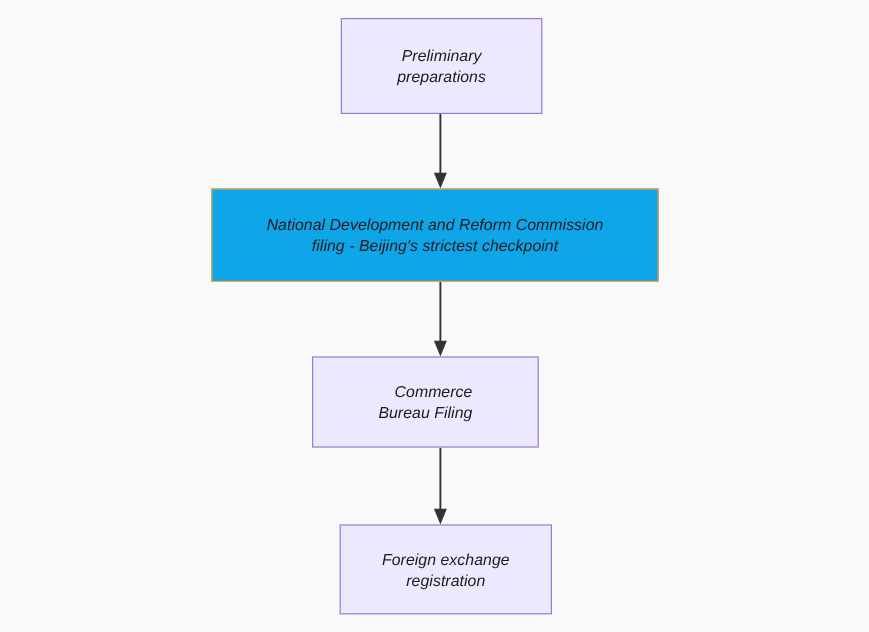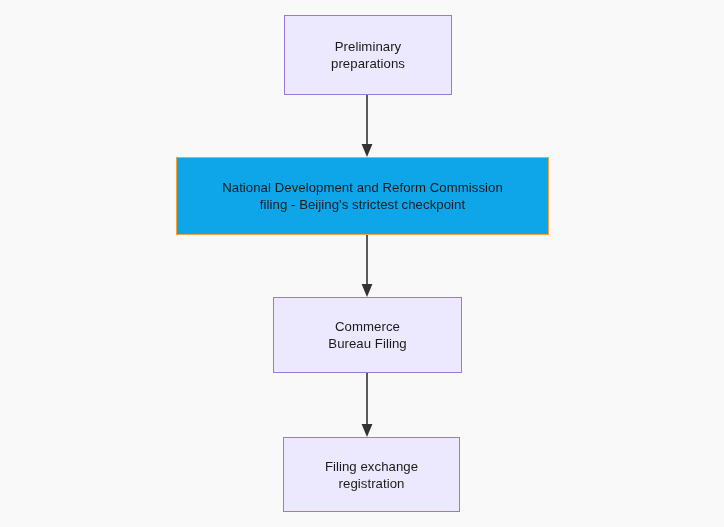--- a/index.html
+++ b/index.html
@@ -10,20 +10,21 @@
     width: 724px;
     height: 527px;
     background: #f9f9f9;
     font-family: "Liberation Sans", sans-serif;
     overflow: hidden;
   }
   #flowchart {
     position: relative;
     width: 592px;
     height: 527px;
+    font-style: italic;
   }
   .node {
     position: absolute;
     box-sizing: border-box;
     display: flex;
     align-items: center;
     justify-content: center;
     text-align: center;
     font-size: 13.2px;
     line-height: 17px;
@@ -82,23 +83,23 @@
   <div class="node node-default" style="left:284px; top:15px; width:168px; height:80px;">
     <span class="node-label">Preliminary
 preparations</span>
   </div>
 
   <div class="node node-highlight" style="left:176px; top:157px; width:373px; height:78px;">
     <span class="node-label">National Development and Reform Commission
 filing - Beijing's strictest checkpoint</span>
   </div>
 
-  <div class="node node-default" style="left:273px; top:297px; width:189px; height:76px;">
+  <div class="node node-default" style="left:260px; top:297px; width:189px; height:76px;text-align:right;">
     <span class="node-label">Commerce
 Bureau Filing</span>
   </div>
 
   <div class="node node-default" style="left:283px; top:437px; width:177px; height:75px;">
-    <span class="node-label">Filing exchange
+    <span class="node-label">Foreign exchange
 registration</span>
   </div>
 
 </div>
 
 </body></html>

